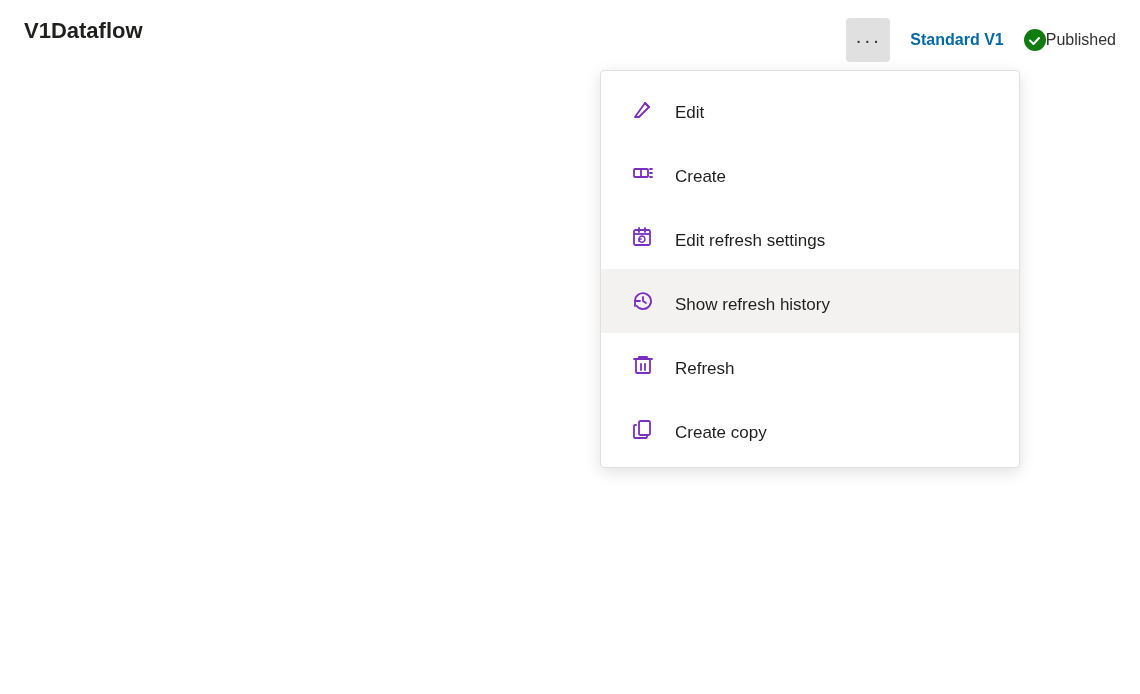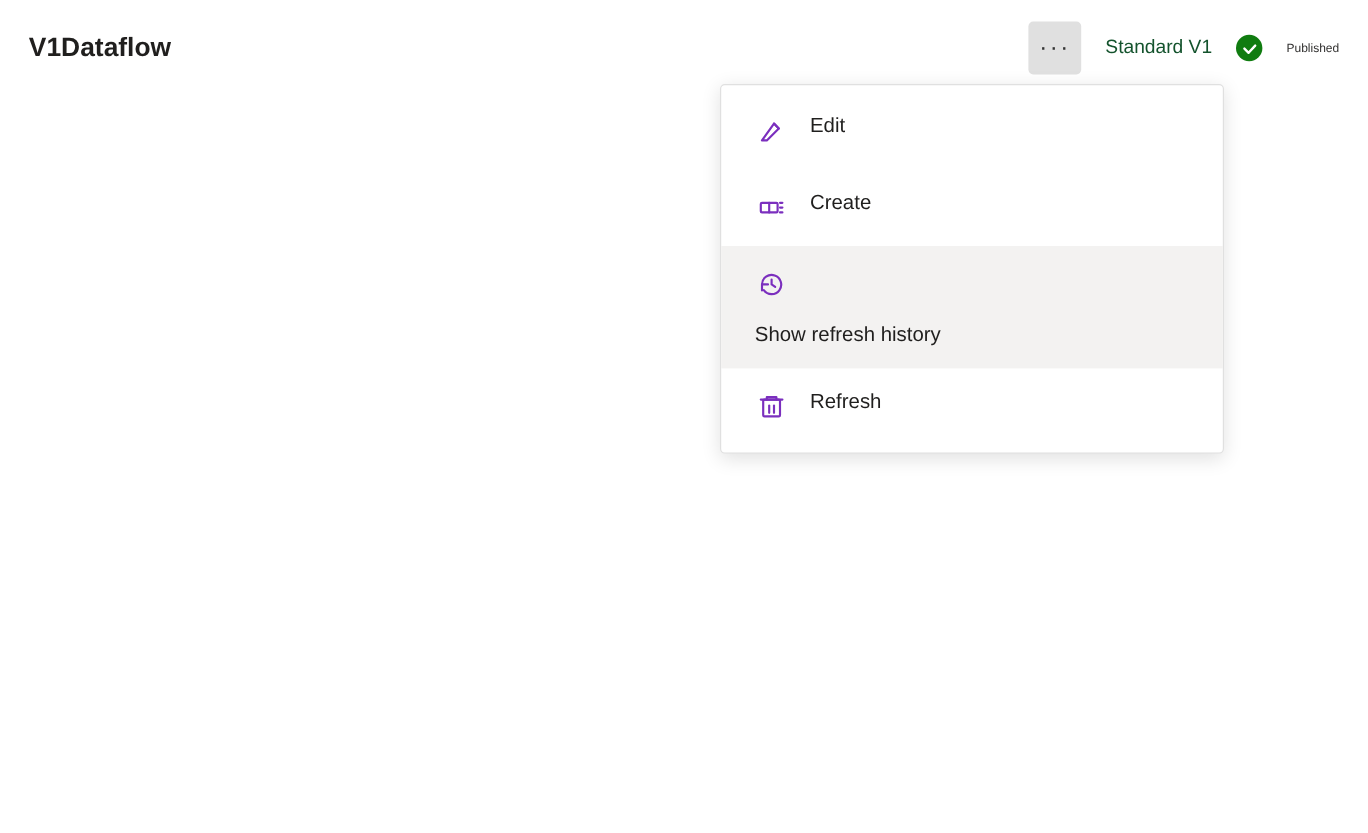--- a/index.html
+++ b/index.html
@@ -12,21 +12,20 @@
       width: 1140px;
       height: 694px;
       background: #ffffff;
       font-family: 'Segoe UI', Arial, sans-serif;
       position: relative;
       overflow: hidden;
     }
 
     .header-bar {
       display: flex;
-      align-items: center;
       padding: 18px 24px;
       position: relative;
     }
 
     .dataflow-title {
       font-size: 22px;
       font-weight: 600;
       color: #201f1e;
     }
 
@@ -47,29 +46,29 @@
       display: flex;
       align-items: center;
       justify-content: center;
       font-size: 20px;
       color: #333;
       letter-spacing: 2px;
     }
 
     .standard-label {
       font-size: 16px;
-      color: #14532d;
-      font-weight: 400;
+      color: #0369a1;
+      font-weight: 700;
     }
 
     .published-badge {
       display: flex;
       align-items: center;
-      gap: 20px;
-      font-size: 10px;
+      gap: 0;
+      font-size: 16px;
       color: #323130;
       font-weight: 400;
     }
 
     .published-icon {
       width: 22px;
       height: 22px;
       background: #107c10;
       border-radius: 50%;
       display: flex;
@@ -87,32 +86,31 @@
       background: #ffffff;
       border: 1px solid #e0e0e0;
       border-radius: 4px;
       box-shadow: 0 4px 16px rgba(0,0,0,0.12);
       z-index: 100;
       padding: 6px 0;
     }
 
     .menu-item {
       display: flex;
-      align-items: flex-start;
+      align-items: flex-end;
       gap: 18px;
       padding: 18px 28px;
       cursor: pointer;
       font-size: 17px;
       color: #201f1e;
       transition: background 0.1s;
     }
 
     .menu-item.active {
       background: #f3f2f1;
-      flex-direction: column;
     }
 
     .menu-icon {
       width: 28px;
       height: 28px;
       display: flex;
       align-items: center;
       justify-content: center;
       color: #7b2fbe;
       font-size: 22px;
@@ -170,20 +168,33 @@
         <line x1="19" y1="8" x2="21" y2="8" stroke="#7b2fbe" stroke-width="1.8" stroke-linecap="round"></line>
         <line x1="19" y1="12" x2="21" y2="12" stroke="#7b2fbe" stroke-width="1.8" stroke-linecap="round"></line>
         <line x1="19" y1="16" x2="21" y2="16" stroke="#7b2fbe" stroke-width="1.8" stroke-linecap="round"></line>
         <line x1="10" y1="8" x2="10" y2="16" stroke="#7b2fbe" stroke-width="1.8" stroke-linecap="round"></line>
       </svg>
     </div>
     <span class="menu-label">Create</span>
   </div>
 
 
+  <div class="menu-item">
+    <div class="menu-icon">
+      <svg viewBox="0 0 24 24">
+        <rect x="3" y="5" width="16" height="15" rx="1.5" stroke="#7b2fbe" stroke-width="1.8" fill="none"></rect>
+        <line x1="3" y1="9" x2="19" y2="9" stroke="#7b2fbe" stroke-width="1.8"></line>
+        <line x1="8" y1="3" x2="8" y2="7" stroke="#7b2fbe" stroke-width="1.8" stroke-linecap="round"></line>
+        <line x1="14" y1="3" x2="14" y2="7" stroke="#7b2fbe" stroke-width="1.8" stroke-linecap="round"></line>
+        <path d="M8 14a3 3 0 1 1 .5 1.8" stroke="#7b2fbe" stroke-width="1.5" fill="none" stroke-linecap="round"></path>
+        <polyline points="8,16.5 8,14 10.2,14" stroke="#7b2fbe" stroke-width="1.5" fill="none" stroke-linecap="round" stroke-linejoin="round"></polyline>
+      </svg>
+    </div>
+    <span class="menu-label">Edit refresh settings</span>
+  </div>
 
   <div class="menu-item active">
     <div class="menu-icon">
       <svg viewBox="0 0 24 24">
         <path d="M4 12a8 8 0 1 1 1.5 4.8" stroke="#7b2fbe" stroke-width="1.8" fill="none" stroke-linecap="round"></path>
         <polyline points="4,17 4,12 9,12" stroke="#7b2fbe" stroke-width="1.8" fill="none" stroke-linecap="round" stroke-linejoin="round"></polyline>
         <polyline points="12,8 12,12 15,14" stroke="#7b2fbe" stroke-width="1.8" fill="none" stroke-linecap="round" stroke-linejoin="round"></polyline>
       </svg>
     </div>
     <span class="menu-label">Show refresh history</span>
@@ -195,14 +206,23 @@
         <polyline points="3,6 21,6" stroke="#7b2fbe" stroke-width="1.8" stroke-linecap="round"></polyline>
         <path d="M8 6V4h8v2" stroke="#7b2fbe" stroke-width="1.8" fill="none" stroke-linecap="round" stroke-linejoin="round"></path>
         <rect x="5" y="6" width="14" height="14" rx="1" stroke="#7b2fbe" stroke-width="1.8" fill="none"></rect>
         <line x1="10" y1="11" x2="10" y2="17" stroke="#7b2fbe" stroke-width="1.8" stroke-linecap="round"></line>
         <line x1="14" y1="11" x2="14" y2="17" stroke="#7b2fbe" stroke-width="1.8" stroke-linecap="round"></line>
       </svg>
     </div>
     <span class="menu-label">Refresh</span>
   </div>
 
+  <div class="menu-item">
+    <div class="menu-icon">
+      <svg viewBox="0 0 24 24">
+        <rect x="8" y="4" width="11" height="14" rx="1.5" stroke="#7b2fbe" stroke-width="1.8" fill="none"></rect>
+        <path d="M5 8H4a1 1 0 0 0-1 1v11a1 1 0 0 0 1 1h11a1 1 0 0 0 1-1v-1" stroke="#7b2fbe" stroke-width="1.8" fill="none" stroke-linecap="round"></path>
+      </svg>
+    </div>
+    <span class="menu-label">Create copy</span>
+  </div>
 
 </div>
 
 </body></html>

